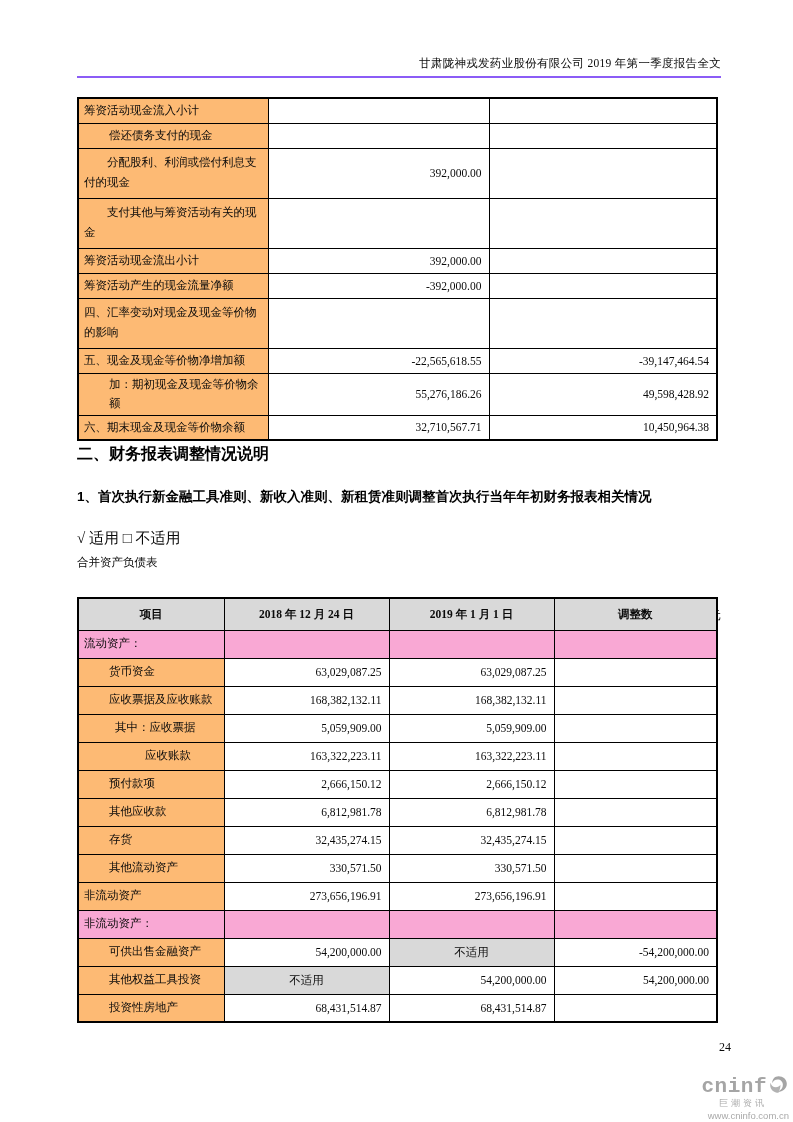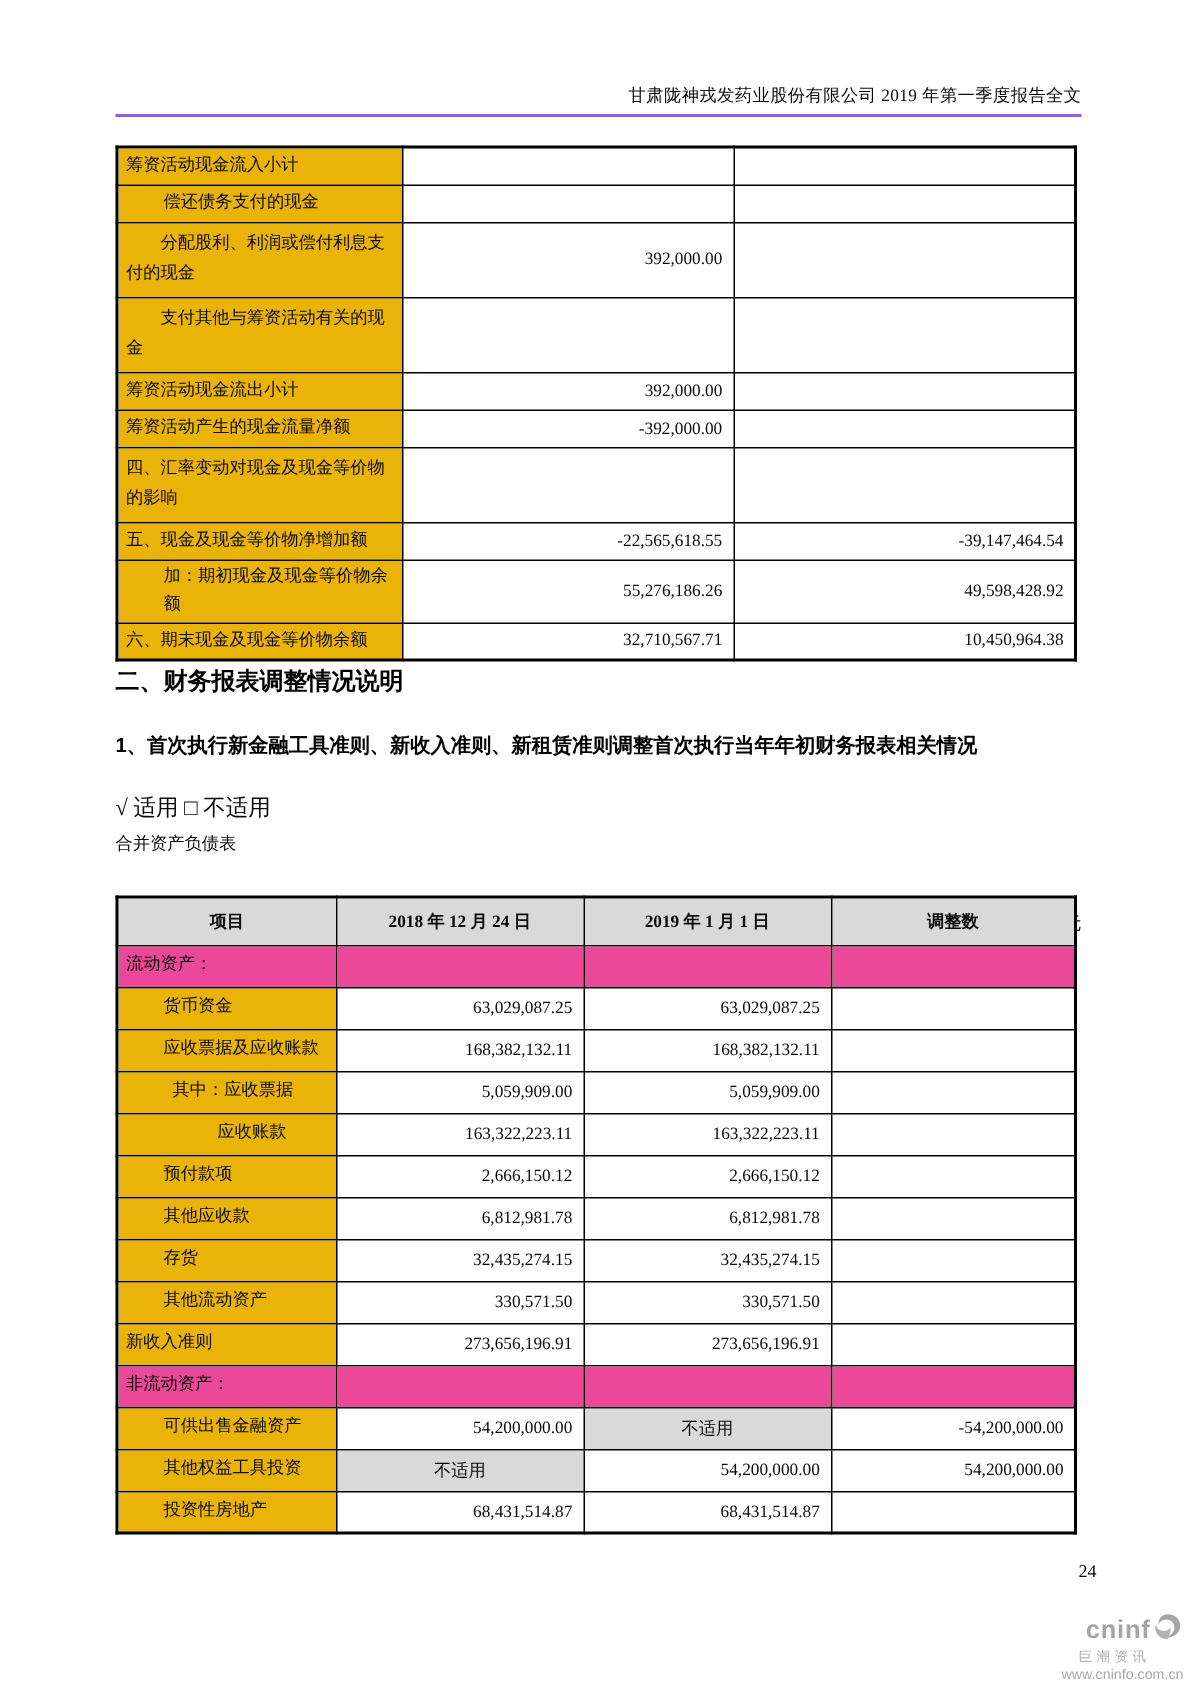--- a/index.html
+++ b/index.html
@@ -20,24 +20,24 @@
 
   
   table.fin-table{
     border-collapse:collapse;table-layout:fixed;
     border:2px solid #000;
   }
   table.fin-table td,table.fin-table th{
     border:1px solid #000;font-size:11.5px;vertical-align:middle;
     box-sizing:border-box;overflow:hidden;
   }
-  td.lbl{background:#eab308;line-height:1.7;padding:1px 4px 1px 5px;}
+  td.lbl{background:#fdba74;line-height:1.7;padding:1px 4px 1px 5px;}
   td.num{background:#ffffff;text-align:right;padding:1px 7px 1px 2px;}
   td.num.na{background:#d9d9d9;text-align:center;padding:1px 2px;}
-  tr.section-row td{background:#ec4899;}
+  tr.section-row td{background:#f9a8d4;}
   .ind0{padding-left:5px;}
   .ind1{padding-left:30px !important;}
   .ind2{padding-left:36px !important;}
   .ind3{padding-left:66px !important;}
   .ti{text-indent:2em;}
 
   
   #cashflow-table{position:absolute;top:97px;left:77px;width:639px;}
   #cashflow-table tr{height:25px;}
   #cashflow-table tr.tall{height:50px;}
@@ -63,22 +63,22 @@
     background:#d9d9d9;font-weight:bold;text-align:center;height:32px;
   }
   #balance-table tbody tr{height:28px;}
 
   .page-number{position:absolute;top:1040px;right:62px;font-size:12px;text-align:right;}
 
   
   .cninfo{position:absolute;top:1074px;right:4px;width:115px;color:#a5a5a5;text-align:right;}
   .cninfo .row1{display:flex;align-items:center;justify-content:flex-end;gap:1px;line-height:1;}
   .cninfo .brand{
-    font-family:Liberation Sans, sans-serif;
-    font-weight:bold;font-size:17px;color:#a5a5a5;letter-spacing:0.5px;
+    font-family:Liberation Mono, monospace;
+    font-weight:bold;font-size:21px;color:#a5a5a5;letter-spacing:0.5px;
   }
   .cninfo .cn{font-size:9px;letter-spacing:3px;color:#ababab;margin:0 22px 1px 0;line-height:1.2;}
   .cninfo .url{
     font-family:"Liberation Sans","DejaVu Sans",sans-serif;
     font-size:9.5px;color:#a9a9a9;line-height:1.2;
   }
 </style>
 </head>
 <body>
 
@@ -218,21 +218,21 @@
           <td class="num">32,435,274.15</td>
           <td class="num"></td>
         </tr>
         <tr>
           <td class="lbl ind1">其他流动资产</td>
           <td class="num">330,571.50</td>
           <td class="num">330,571.50</td>
           <td class="num"></td>
         </tr>
         <tr>
-          <td class="lbl ind0">新收入准则</td>
+          <td class="lbl ind0">非流动资产</td>
           <td class="num">273,656,196.91</td>
           <td class="num">273,656,196.91</td>
           <td class="num"></td>
         </tr>
         <tr class="section-row">
           <td class="lbl ind0">非流动资产：</td>
           <td class="num"></td>
           <td class="num"></td>
           <td class="num"></td>
         </tr>

